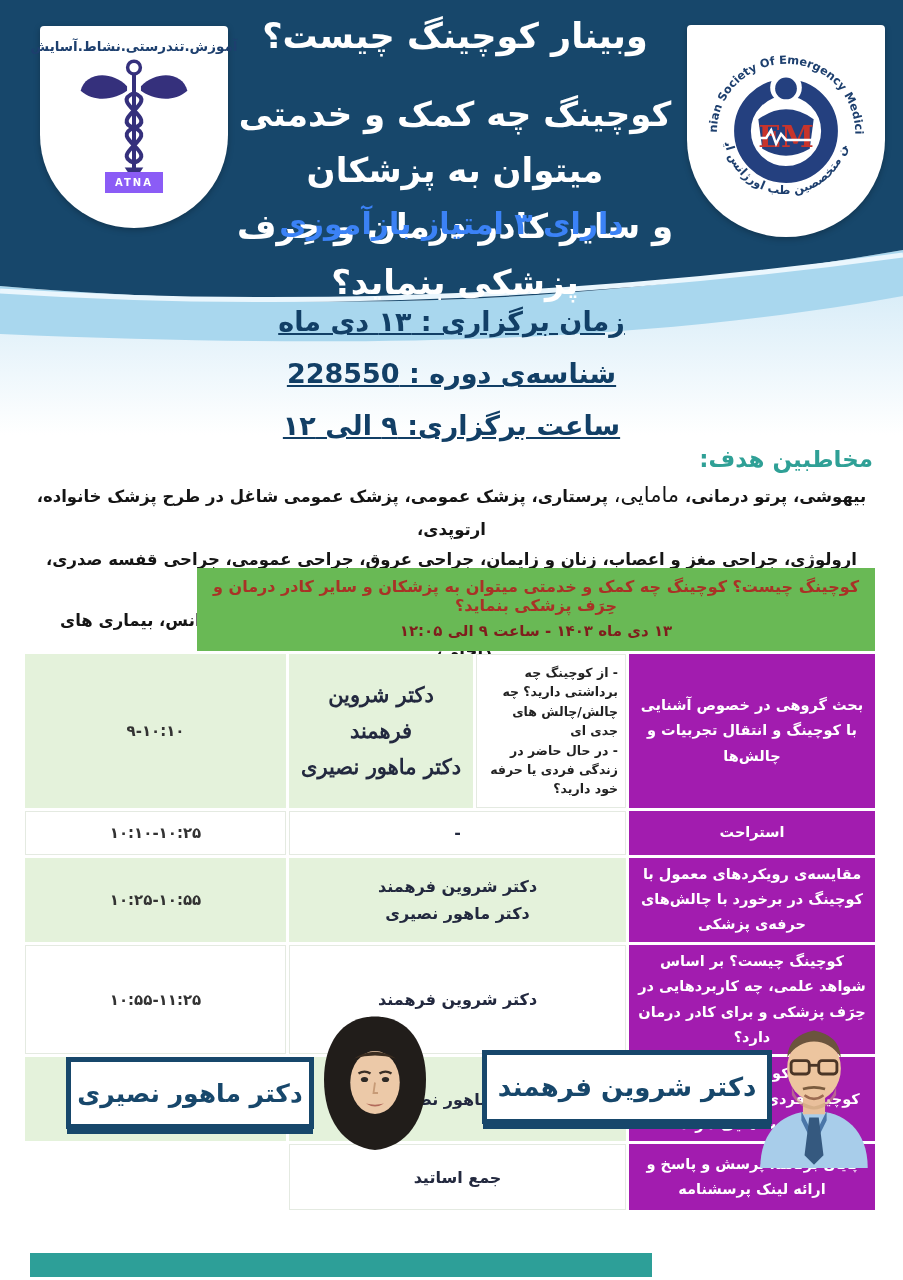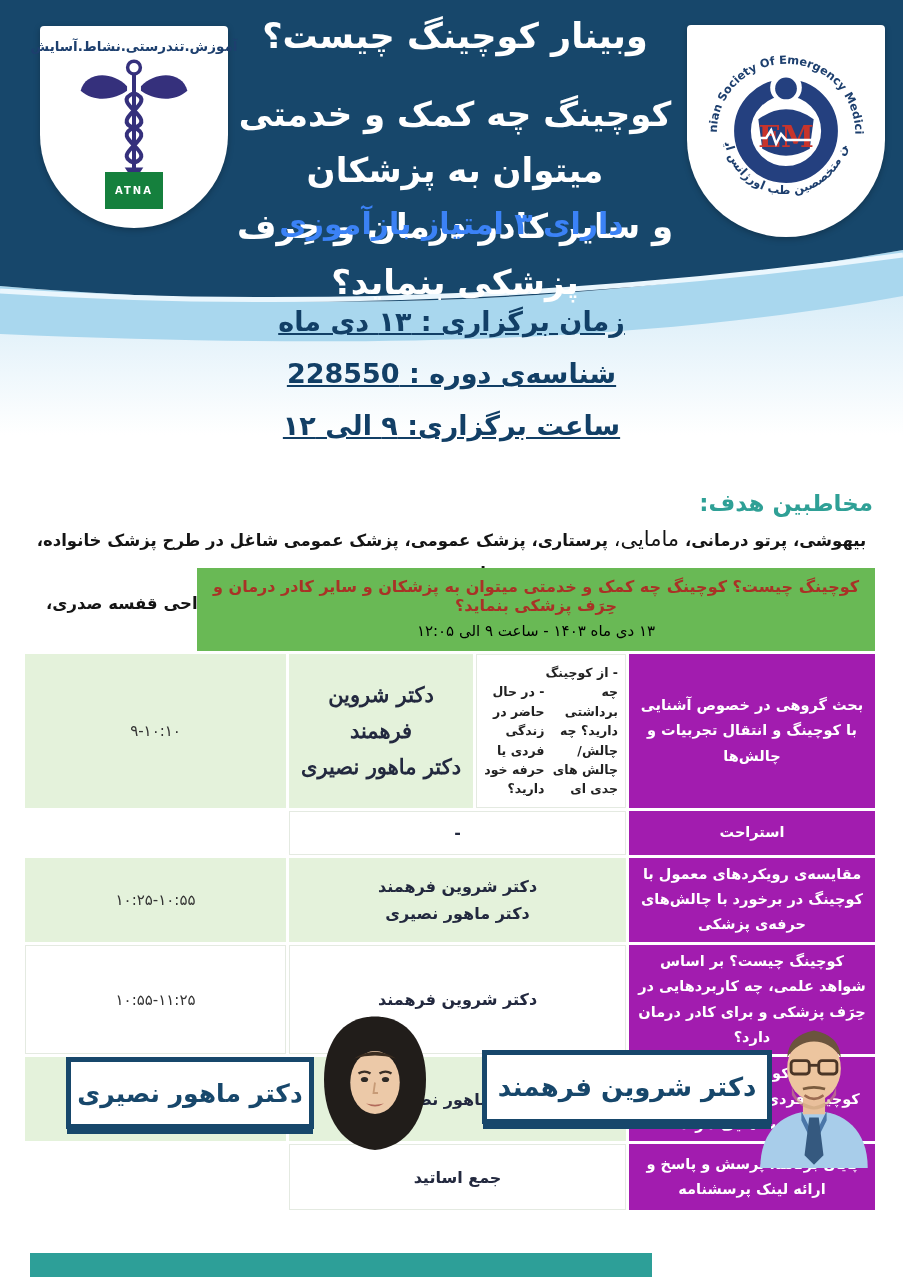--- a/index.html
+++ b/index.html
@@ -14,50 +14,50 @@
   .hero-title .l1{font-size:35px;font-weight:bold;margin-bottom:30px;letter-spacing:-1px;}
   .hero-title .l2,.hero-title .l3{font-size:34px;font-weight:bold;line-height:1.65;}
   .hero-points{position:absolute;top:206px;left:0;width:100%;text-align:center;direction:rtl;
     color:#3b82f6;font-size:30px;font-weight:bold;z-index:3;}
   
   .badge{position:absolute;background:#ffffff;z-index:4;box-shadow:0 2px 6px rgba(0,0,0,.25);}
   .badge-left{top:26px;left:40px;width:188px;height:202px;border-radius:4px 4px 50% 50%/4px 4px 46% 46%;
     display:flex;flex-direction:column;align-items:center;}
   .badge-left .motto{direction:rtl;color:#1d3f6e;font-size:13.5px;font-weight:bold;padding-top:12px;}
   .badge-left svg{margin-top:2px;}
-  .atna-tag{background:#15803d;color:#ffffff;font-size:10px;font-weight:bold;
-    padding:13px 10px;letter-spacing:2px;margin-top:-14px;}
+  .atna-tag{background:#8b5cf6;color:#ffffff;font-size:10px;font-weight:bold;
+    padding:5px 10px;letter-spacing:2px;margin-top:-14px;}
   .badge-right{top:25px;right:18px;width:198px;height:212px;
     border-radius:4px 4px 50% 50%/4px 4px 46% 46%;
     display:flex;align-items:center;justify-content:center;}
   
   .details{position:absolute;top:296px;left:0;width:100%;text-align:center;direction:rtl;
     color:#123f66;font-weight:bold;z-index:3;}
   .details div{font-size:27px;line-height:52px;text-decoration:underline;}
   
   .audience{position:absolute;top:446px;left:30px;right:30px;direction:rtl;z-index:3;}
-  .audience .aud-h{color:#2fa096;font-size:23px;font-weight:bold;text-align:right;margin-bottom:4px;margin-top:44px;}
+  .audience .aud-h{color:#2fa096;font-size:23px;font-weight:bold;text-align:right;margin-bottom:4px;}
   .audience .aud-b{color:#151515;font-size:16.5px;font-weight:600;text-align:center;line-height:1.85;}
   .audience .patched{font-size:21px;font-weight:normal;}
   
   .schedule{position:absolute;top:568px;right:28px;width:678px;direction:rtl;z-index:3;}
   .sched-head{background:#69b955;text-align:center;padding:9px 12px 11px;}
   .sched-head .sh1{color:#a93226;font-weight:bold;font-size:16px;margin-bottom:7px;}
-  .sched-head .sh2{color:#000000;font-weight:normal;font-size:15px;}
+  .sched-head .sh2{color:#7f1d1d;font-weight:bold;font-size:15px;}
   .srow{display:grid;grid-template-columns:246px 150px 184px 261px;gap:3px;margin-top:3px;background:#ffffff;}
   .srow.merge{grid-template-columns:246px 337px 261px;}
   .cell{display:flex;align-items:center;justify-content:center;text-align:center;padding:4px 8px;box-sizing:border-box;}
   .c-topic{background:#a21caf;color:#ffffff;font-weight:bold;font-size:14.5px;line-height:1.75;}
   .bg-lt{background:#e4f2db;}
   .bg-wh{background:#ffffff;box-shadow:inset 0 0 0 1px #e4eae1;}
-  .c-q{flex-direction:row;justify-content:space-between;align-items:flex-end;text-align:right;
+  .c-q{flex-direction:column;justify-content:space-between;align-items:flex-end;text-align:right;
     font-size:12.5px;font-weight:bold;color:#222;line-height:1.55;padding:9px 8px;}
   .c-speaker{flex-direction:column;font-weight:bold;color:#23293f;font-size:16px;line-height:1.7;}
   .c-speaker.big{font-size:21px;font-family:"DejaVu Serif","Liberation Serif",serif;}
-  .c-time{font-size:15px;font-weight:normal;color:#333;}
+  .c-time{font-size:15px;font-weight:bold;color:#333;}
   .h-r1{min-height:106px;} .h-r2{min-height:44px;} .h-r3{min-height:80px;}
   .h-r4{min-height:96px;} .h-r5{min-height:72px;} .h-r6{min-height:66px;}
   
   .label-box{position:absolute;background:#ffffff;border:5px solid #17476b;z-index:3;
     display:flex;align-items:center;justify-content:center;direction:rtl;
     color:#17476b;font-weight:bold;box-shadow:0 6px 0 -1px #17476b;}
   .label-nasiri{top:1057px;left:66px;width:238px;height:62px;font-size:25px;}
   .label-farahmand{top:1050px;left:482px;width:280px;height:64px;font-size:26px;}
   .photo{position:absolute;z-index:4;}
   .photo-nasiri{top:1012px;left:292px;width:166px;height:150px;}
@@ -161,20 +161,21 @@
       <div class="cell c-speaker big bg-lt h-r1">
         <div>دکتر شروین فرهمند</div>
         <div>دکتر ماهور نصیری</div>
       </div>
       <div class="cell c-time bg-lt h-r1">۹-۱۰:۱۰</div>
     </div>
 
     <div class="srow merge h-r2">
       <div class="cell c-topic h-r2">استراحت</div>
       <div class="cell c-speaker bg-wh h-r2">-</div>
+      <div class="cell c-time bg-wh h-r2">۱۰:۱۰-۱۰:۲۵</div>
     </div>
 
     <div class="srow merge h-r3">
       <div class="cell c-topic h-r3">مقایسه‌ی رویکردهای معمول با کوچینگ در برخورد با چالش‌های حرفه‌ی پزشکی</div>
       <div class="cell c-speaker bg-lt h-r3">
         <div>دکتر شروین فرهمند</div>
         <div>دکتر ماهور نصیری</div>
       </div>
       <div class="cell c-time bg-lt h-r3">۱۰:۲۵-۱۰:۵۵</div>
     </div>

